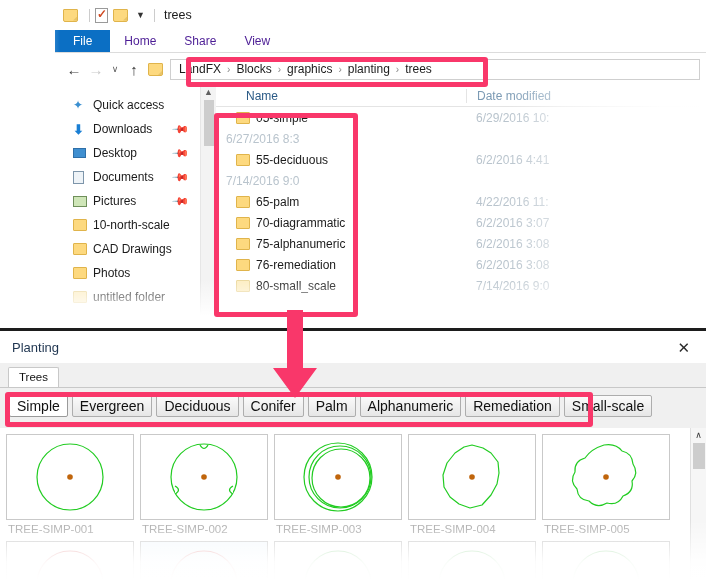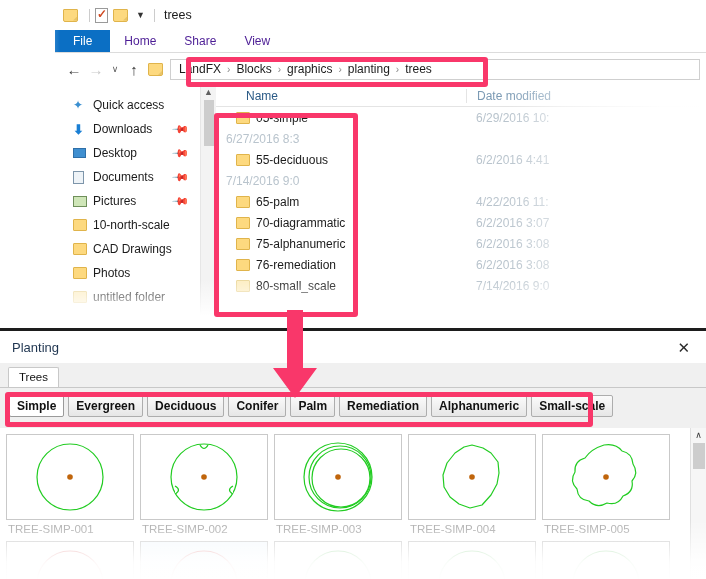--- a/index.html
+++ b/index.html
@@ -149,22 +149,22 @@
   .dlg-tabs { height: 24px; display:flex; align-items:flex-end; padding-left: 8px; background:#f0f0f0; }
   .dlg-tab {
     font-size: 11.5px; color:#111; background:#ffffff; border:1px solid #c8c8c8;
     border-bottom: none; padding: 3px 10px 4px 10px; border-radius: 2px 2px 0 0;
   }
   .dlg-tabline { height: 1px; background: #c8c8c8; }
   .cat-strip {
     display:flex; gap:4px; padding: 7px 9px; background:#f0f0f0; align-items:center;
   }
   .cat-btn {
-    font-size: 12px; color:#111; background: linear-gradient(#fbfbfb,#e6e6e6);
-    border:1px solid #adadad; border-radius:2px; padding: 3px 7px; line-height:14px;font-weight:bold;
+    font-size: 14px; color:#111; background: linear-gradient(#fbfbfb,#e6e6e6);
+    border:1px solid #adadad; border-radius:2px; padding: 3px 7px; line-height:14px;
   }
   .cat-btn.active { background:#ffffff; border-color:#9a9a9a; }
 
   .thumbs-area {
     position: relative; background: #ffffff; margin: 4px 0 0 0;
     height: 152px; overflow: hidden; display:flex;
   }
   .thumbs-grid { flex:1; padding: 6px 0 0 6px; }
   .thumb-row { display:flex; gap: 6px; }
   .thumb-cell { width: 128px; }
@@ -401,22 +401,22 @@
       <div class="dlg-tab">Trees</div>
     </div>
     <div class="dlg-tabline"></div>
 
     <div class="cat-strip">
       <div class="cat-btn active">Simple</div>
       <div class="cat-btn">Evergreen</div>
       <div class="cat-btn">Deciduous</div>
       <div class="cat-btn">Conifer</div>
       <div class="cat-btn">Palm</div>
+      <div class="cat-btn">Alphanumeric</div>
       <div class="cat-btn">Remediation</div>
-      <div class="cat-btn">Alphanumeric</div>
       <div class="cat-btn">Small-scale</div>
     </div>
 
     <div class="thumbs-area">
       <div class="thumbs-grid">
 
         <div class="thumb-row">
 
           <div class="thumb-cell">
             <div class="thumb-box">

